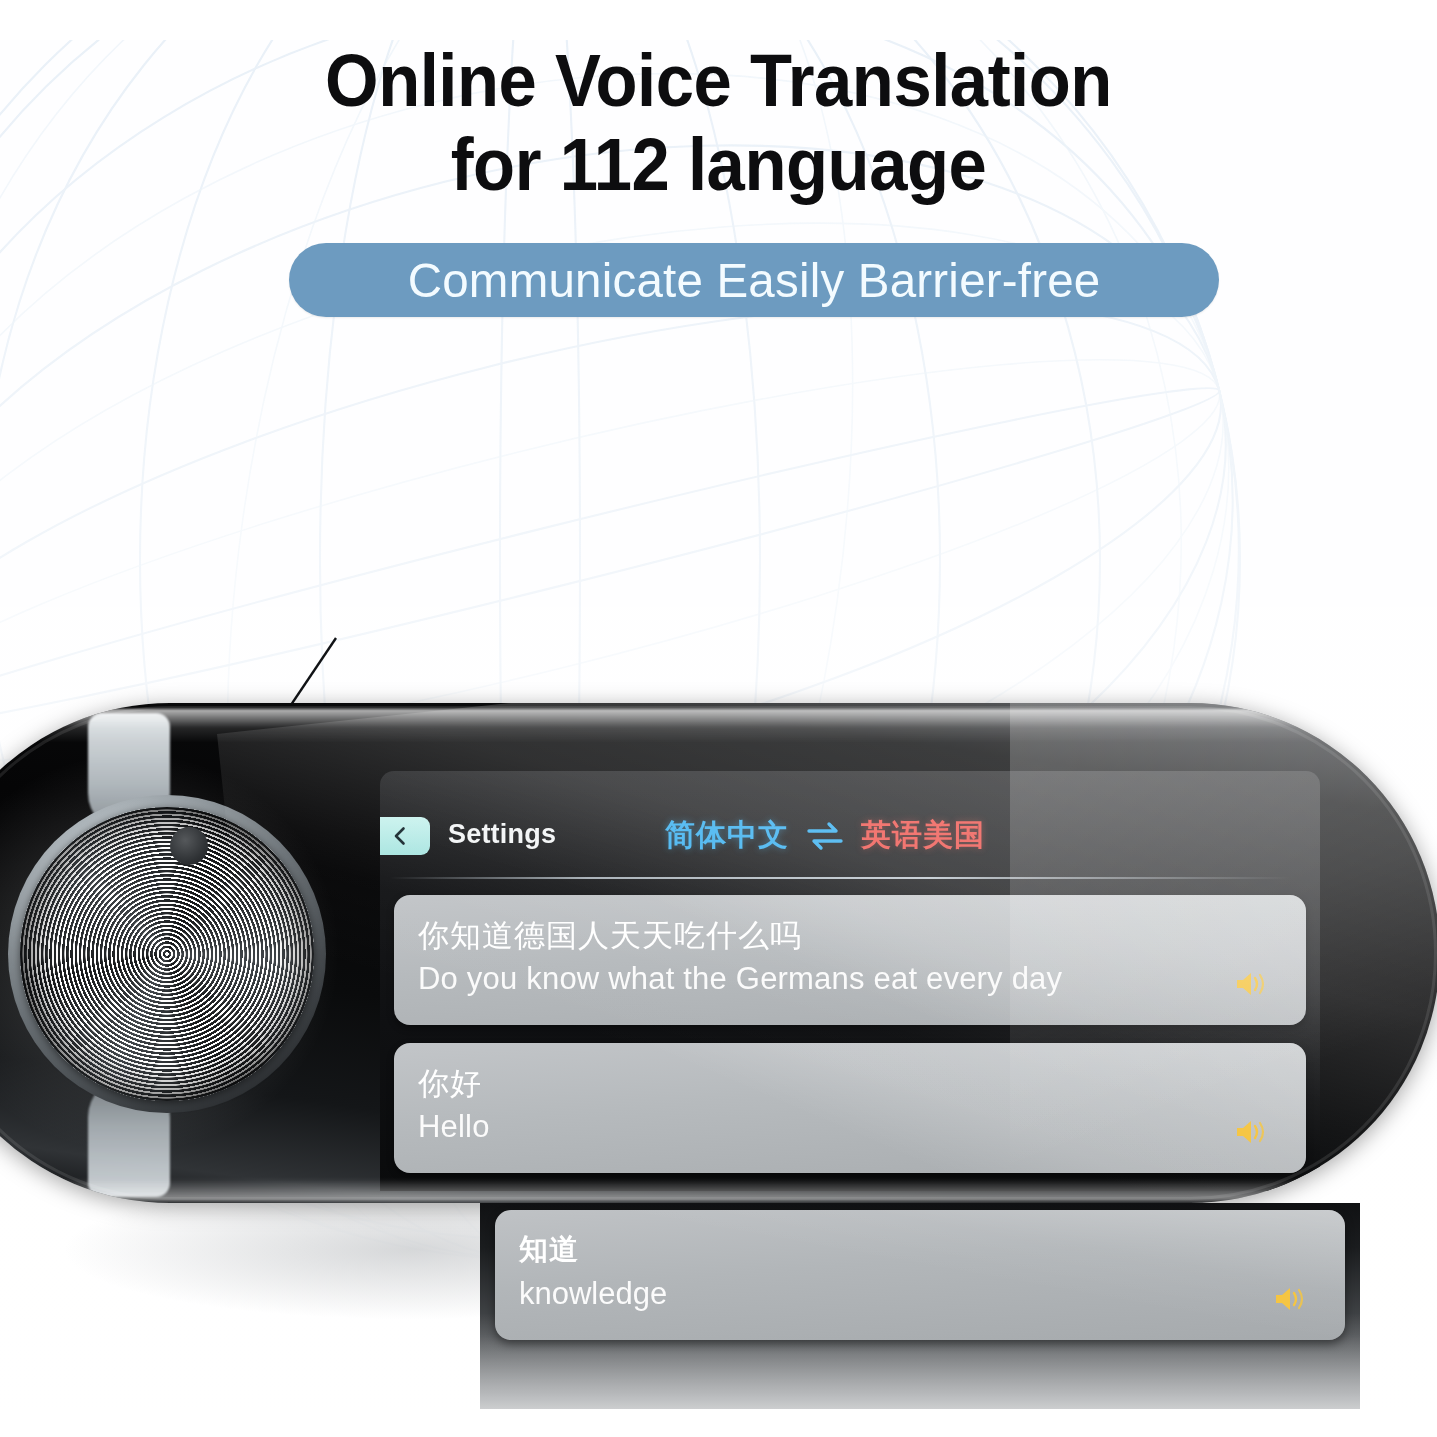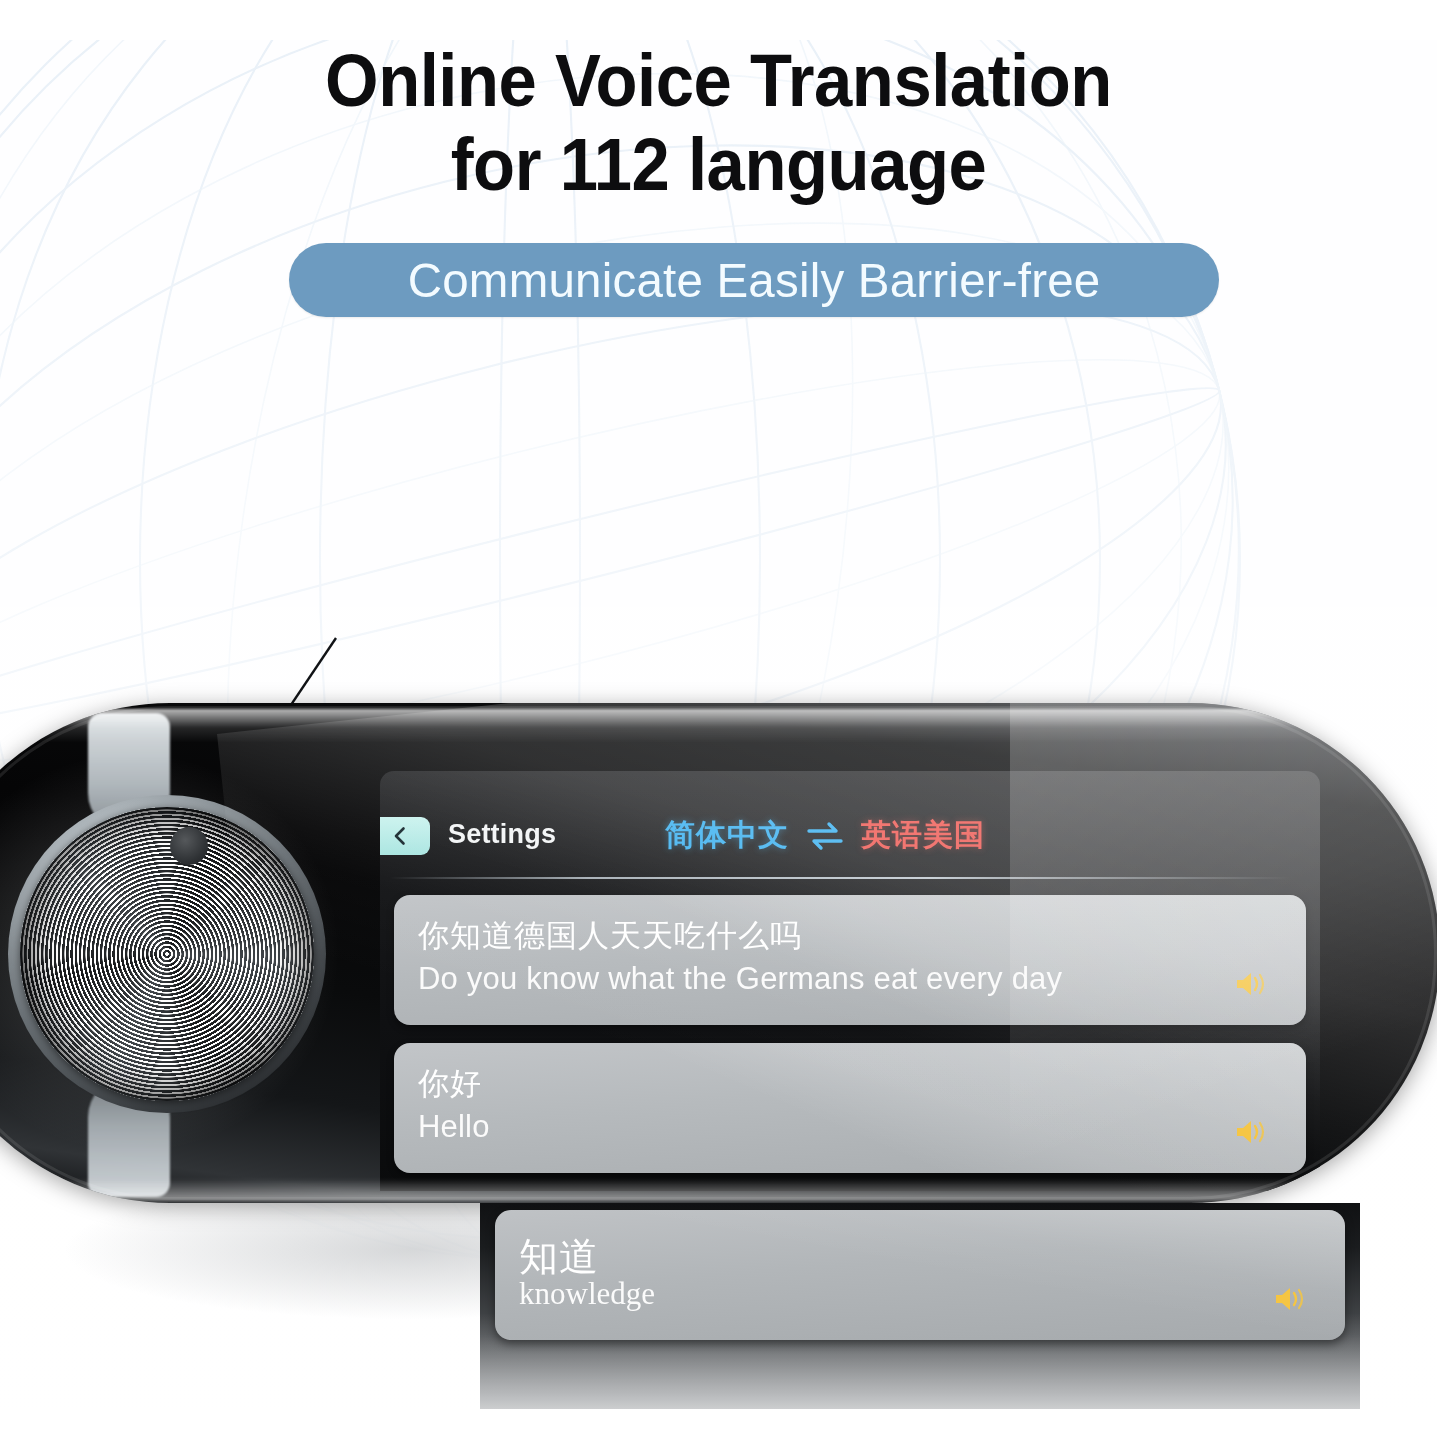--- a/index.html
+++ b/index.html
@@ -124,23 +124,23 @@
     background:linear-gradient(180deg,#101113 0%,#1a1c1e 16%,#4a4d50 48%,#9a9da0 72%,#d8dadc 88%,#f3f4f5 100%);
     pointer-events:none;}
   .reflect-mask{position:absolute;left:480px;top:1163px;width:880px;height:275px;
     background:linear-gradient(180deg,rgba(255,255,255,0) 0%,rgba(255,255,255,0) 40%,rgba(255,255,255,.35) 70%,rgba(255,255,255,.85) 100%);
     pointer-events:none;}
   
   .card3{position:absolute;left:495px;top:1170px;width:850px;height:130px;border-radius:16px;
     background:linear-gradient(176deg,#bfc2c5 0%,#b2b6b9 42%,#a6aaad 100%);
     box-shadow:0 4px 10px rgba(0,0,0,.45);overflow:hidden;}
   .card3 .cgloss{position:absolute;inset:0;background:linear-gradient(190deg,rgba(255,255,255,.28),rgba(255,255,255,.05) 30%,rgba(255,255,255,0) 48%);}
-  .card3 .zh{position:absolute;left:24px;top:20px;font-size:39px;color:#fff;letter-spacing:1px;}
+  .card3 .zh{position:absolute;left:24px;top:20px;font-size:29px;color:#fff;letter-spacing:1px;font-weight:bold;}
   .card3 .en{position:absolute;left:24px;top:66px;font-size:31px;color:#fbfbfb;
-    font-family:Liberation Serif, serif;}
+    font-family:Liberation Sans, sans-serif;}
   .card3 .spk{position:absolute;right:38px;top:74px;width:34px;height:30px;}
   .shadow-soft{position:absolute;left:60px;top:1140px;width:700px;height:140px;border-radius:50%;
     background:radial-gradient(ellipse at 50% 50%, rgba(120,125,130,.30), rgba(255,255,255,0) 70%);pointer-events:none;}
 </style>
 </head>
 <body>
 
 <div id="stage">
 
   <svg class="bg-globe" viewBox="0 0 1500 1500">

